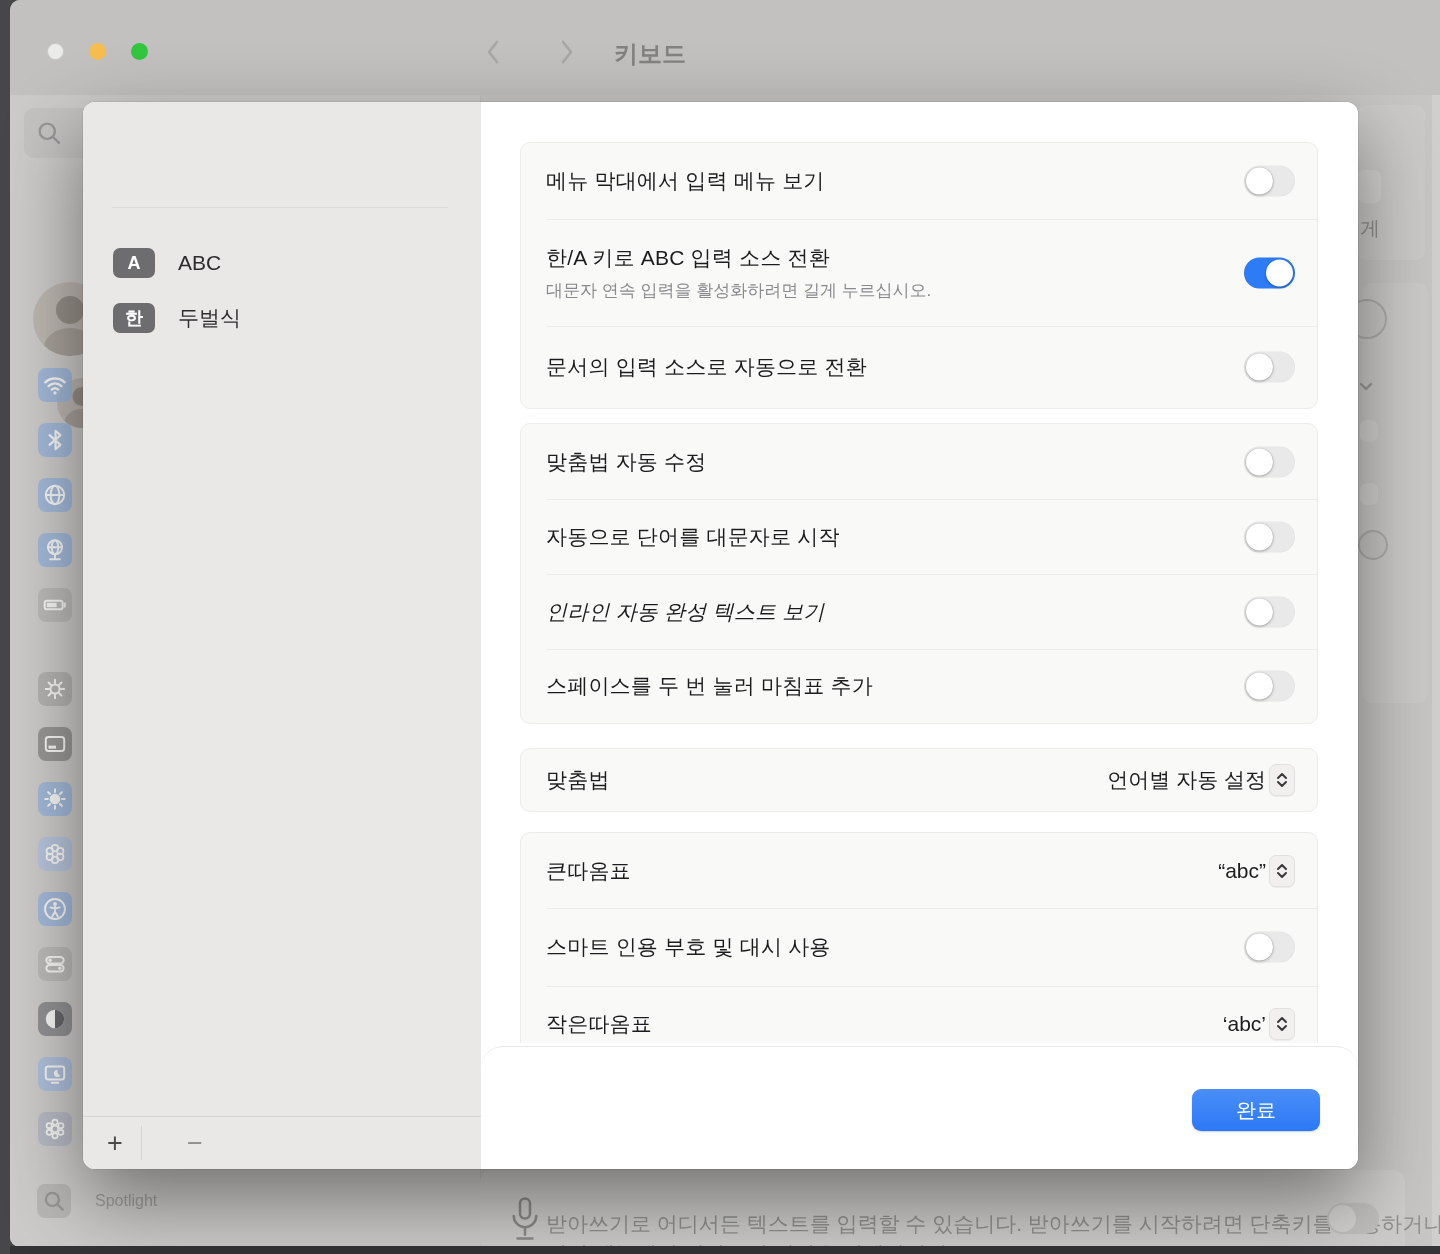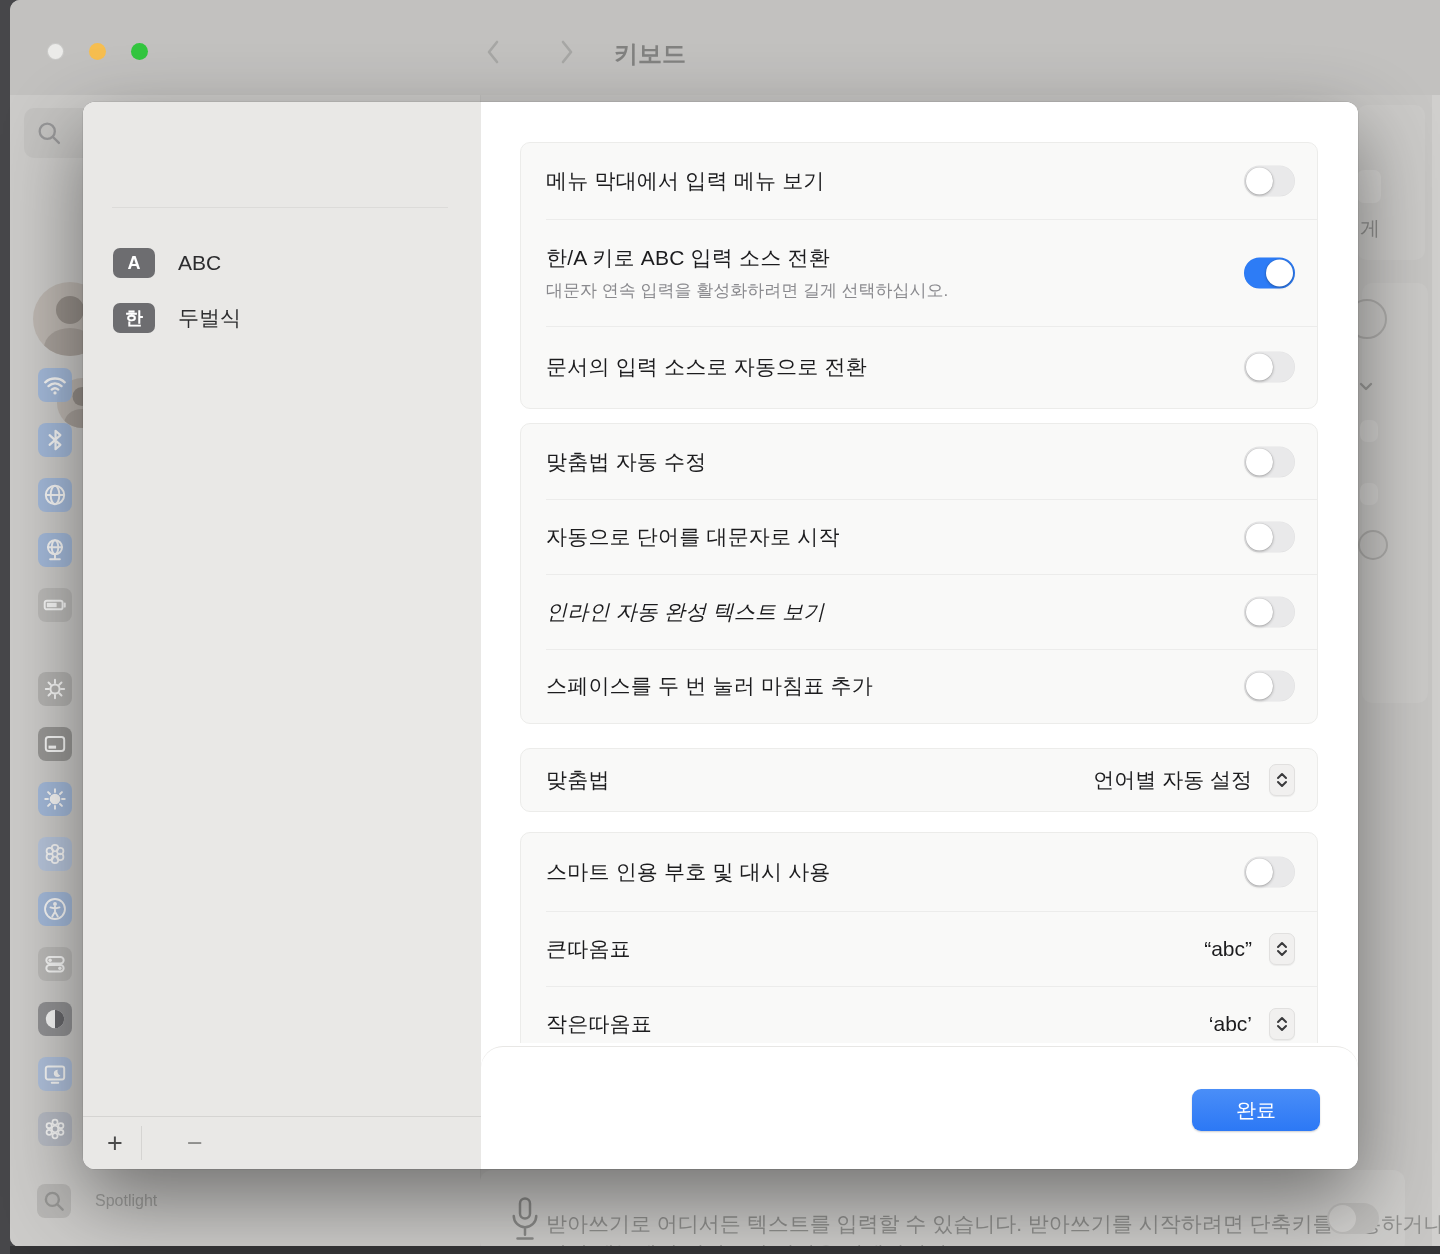--- a/index.html
+++ b/index.html
@@ -61,21 +61,21 @@
   .card{position:absolute;left:39px;width:798px;background:#f9f9f8;border:1px solid #ececea;border-radius:10px;box-sizing:border-box;}
   .row{position:relative;display:flex;flex-direction:column;justify-content:center;padding-left:25px;box-sizing:border-box;}
   .row+.row::before{content:"";position:absolute;left:25px;right:0;top:0;height:1px;background:#ececeb;}
   .rlabel{font-size:21px;color:#1c1c1e;letter-spacing:.2px;}
   .rsub{margin-top:7px;font-size:17px;color:#8a8a8e;}
   .toggle{position:absolute;right:22px;top:50%;transform:translateY(-50%);width:51px;height:31px;border-radius:16px;background:#e9e9ea;
           box-shadow:inset 0 0 0 .5px rgba(0,0,0,.04);}
   .toggle .knob{position:absolute;top:2px;left:2px;width:27px;height:27px;border-radius:50%;background:#fff;
                 box-shadow:0 1px 3px rgba(0,0,0,.3),0 0 0 .5px rgba(0,0,0,.08);}
   .toggle.on .knob{left:auto;right:2px;}
-  .sel{position:absolute;right:22px;top:50%;transform:translateY(-50%);display:flex;align-items:center;gap:17px;}
+  .sel{position:absolute;right:22px;top:50%;transform:translateY(-50%);display:flex;align-items:center;gap:3px;}
   .sel .val{font-size:21px;color:#1c1c1e;}
   .step{width:26px;height:32px;border-radius:7px;background:#f1f0ef;border:1px solid #e1e0df;box-shadow:0 1px 1px rgba(0,0,0,.06);
         display:flex;align-items:center;justify-content:center;box-sizing:border-box;}
   .step svg{width:14px;height:18px;stroke:#3a3a3c;stroke-width:2;fill:none;stroke-linecap:round;stroke-linejoin:round;}
   .dfooter{position:absolute;left:0;right:0;bottom:0;height:122px;background:#fff;border-top:1px solid #e8e7e5;border-radius:22px;}
   .donebtn{position:absolute;right:38px;top:42px;width:128px;height:42px;border-radius:9px;border:none;
            background:linear-gradient(#4a8ef8,#2c78f5);color:#fff;font-size:20px;font-family:inherit;
            box-shadow:0 1px 2px rgba(0,0,0,.2);}
   .botstrip{position:absolute;left:10px;right:0;bottom:0;height:8px;background:#343436;}
 </style>
@@ -282,21 +282,21 @@
     <div class="scrollarea" id="cards">
         <div class="card" style="top: 40px;">
           <div class="row" style="height: 76px; padding-right: 95px;">
             <div class="rlabel">메뉴 막대에서 입력 메뉴 보기</div>
             <div class="toggle">
               <div class="knob"></div>
             </div>
           </div>
           <div class="row" style="height: 107px; padding-right: 95px;">
             <div class="rlabel">한/A 키로 ABC 입력 소스 전환</div>
-            <div class="rsub">대문자 연속 입력을 활성화하려면 길게 선택하십시오.</div>
+            <div class="rsub">대문자 연속 입력을 활성화하려면 길게 누르십시오.</div>
             <div class="toggle on" style="background: rgb(45, 124, 246);">
               <div class="knob"></div>
             </div>
           </div>
           <div class="row" style="height: 82px; padding-right: 95px;">
             <div class="rlabel">문서의 입력 소스로 자동으로 전환</div>
             <div class="toggle">
               <div class="knob"></div>
             </div>
           </div>
@@ -335,38 +335,38 @@
               <div class="step">
                 <svg viewBox="0 0 14 18">
                   <path d="M3 7 L7 3 L11 7"></path>
                   <path d="M3 11 L7 15 L11 11"></path>
                 </svg>
               </div>
             </div>
           </div>
         </div>
         <div class="card" style="top: 730px;">
-          <div class="row" style="height: 78px; padding-right: 95px;">
-            <div class="rlabel">스마트 인용 부호 및 대시 사용</div>
-            <div class="toggle">
-              <div class="knob"></div>
-            </div>
-          </div>
           <div class="row" style="height: 75px; padding-right: 290px;">
             <div class="rlabel">큰따옴표</div>
             <div class="sel">
               <span class="val">“abc”</span>
               <div class="step">
                 <svg viewBox="0 0 14 18">
                   <path d="M3 7 L7 3 L11 7"></path>
                   <path d="M3 11 L7 15 L11 11"></path>
                 </svg>
               </div>
             </div>
           </div>
+          <div class="row" style="height: 78px; padding-right: 95px;">
+            <div class="rlabel">스마트 인용 부호 및 대시 사용</div>
+            <div class="toggle">
+              <div class="knob"></div>
+            </div>
+          </div>
           <div class="row" style="height: 76px; padding-right: 290px;">
             <div class="rlabel">작은따옴표</div>
             <div class="sel">
               <span class="val">‘abc’</span>
               <div class="step">
                 <svg viewBox="0 0 14 18">
                   <path d="M3 7 L7 3 L11 7"></path>
                   <path d="M3 11 L7 15 L11 11"></path>
                 </svg>
               </div>

